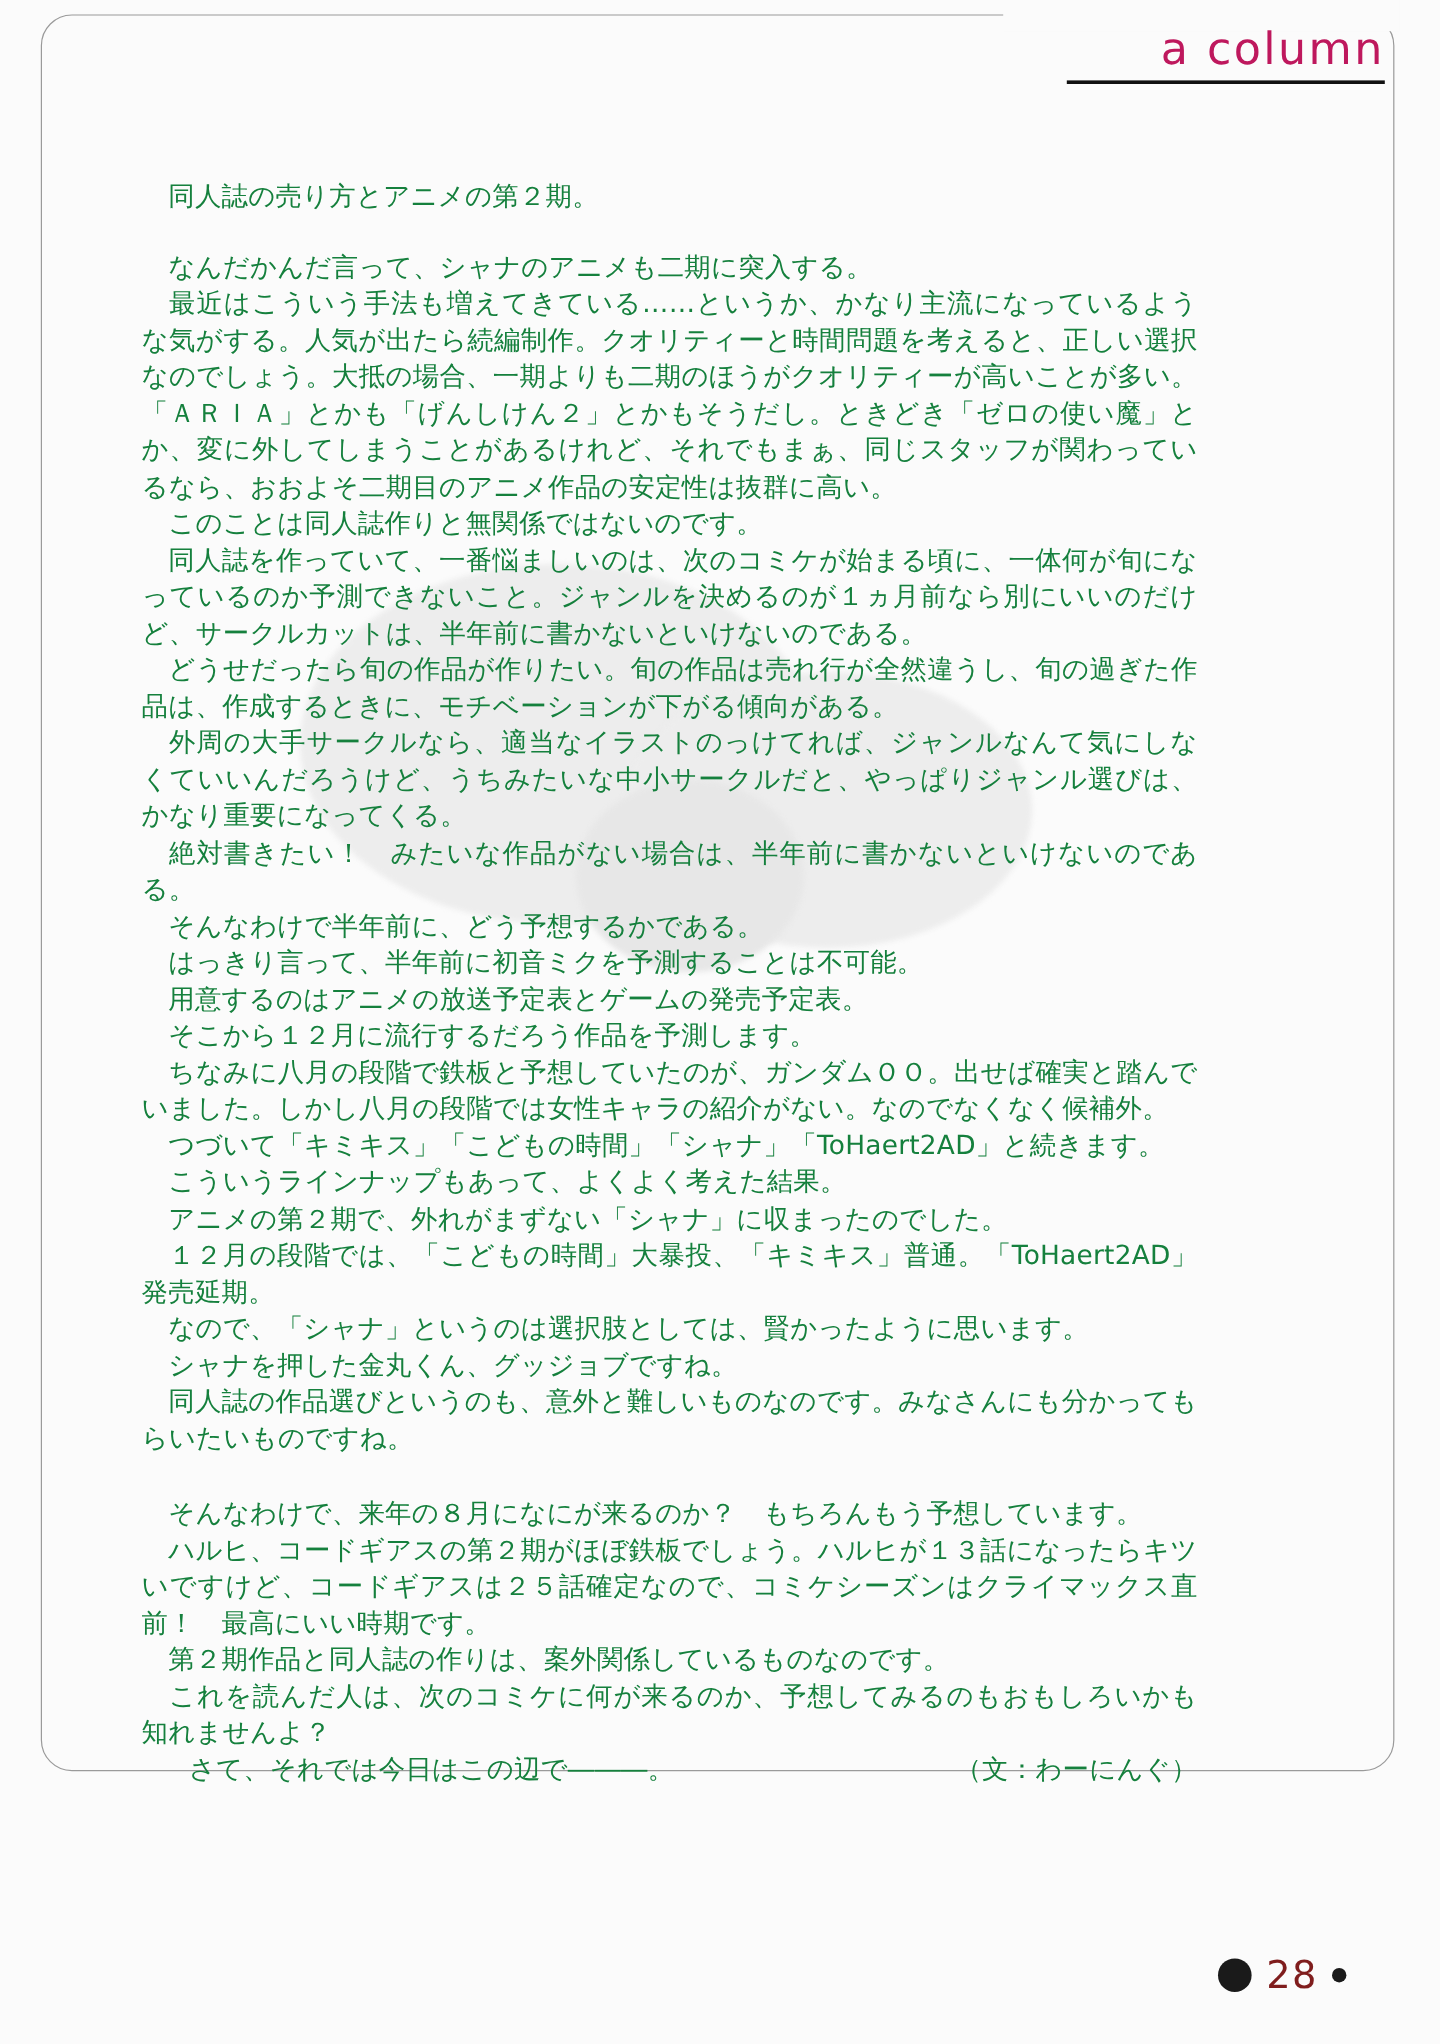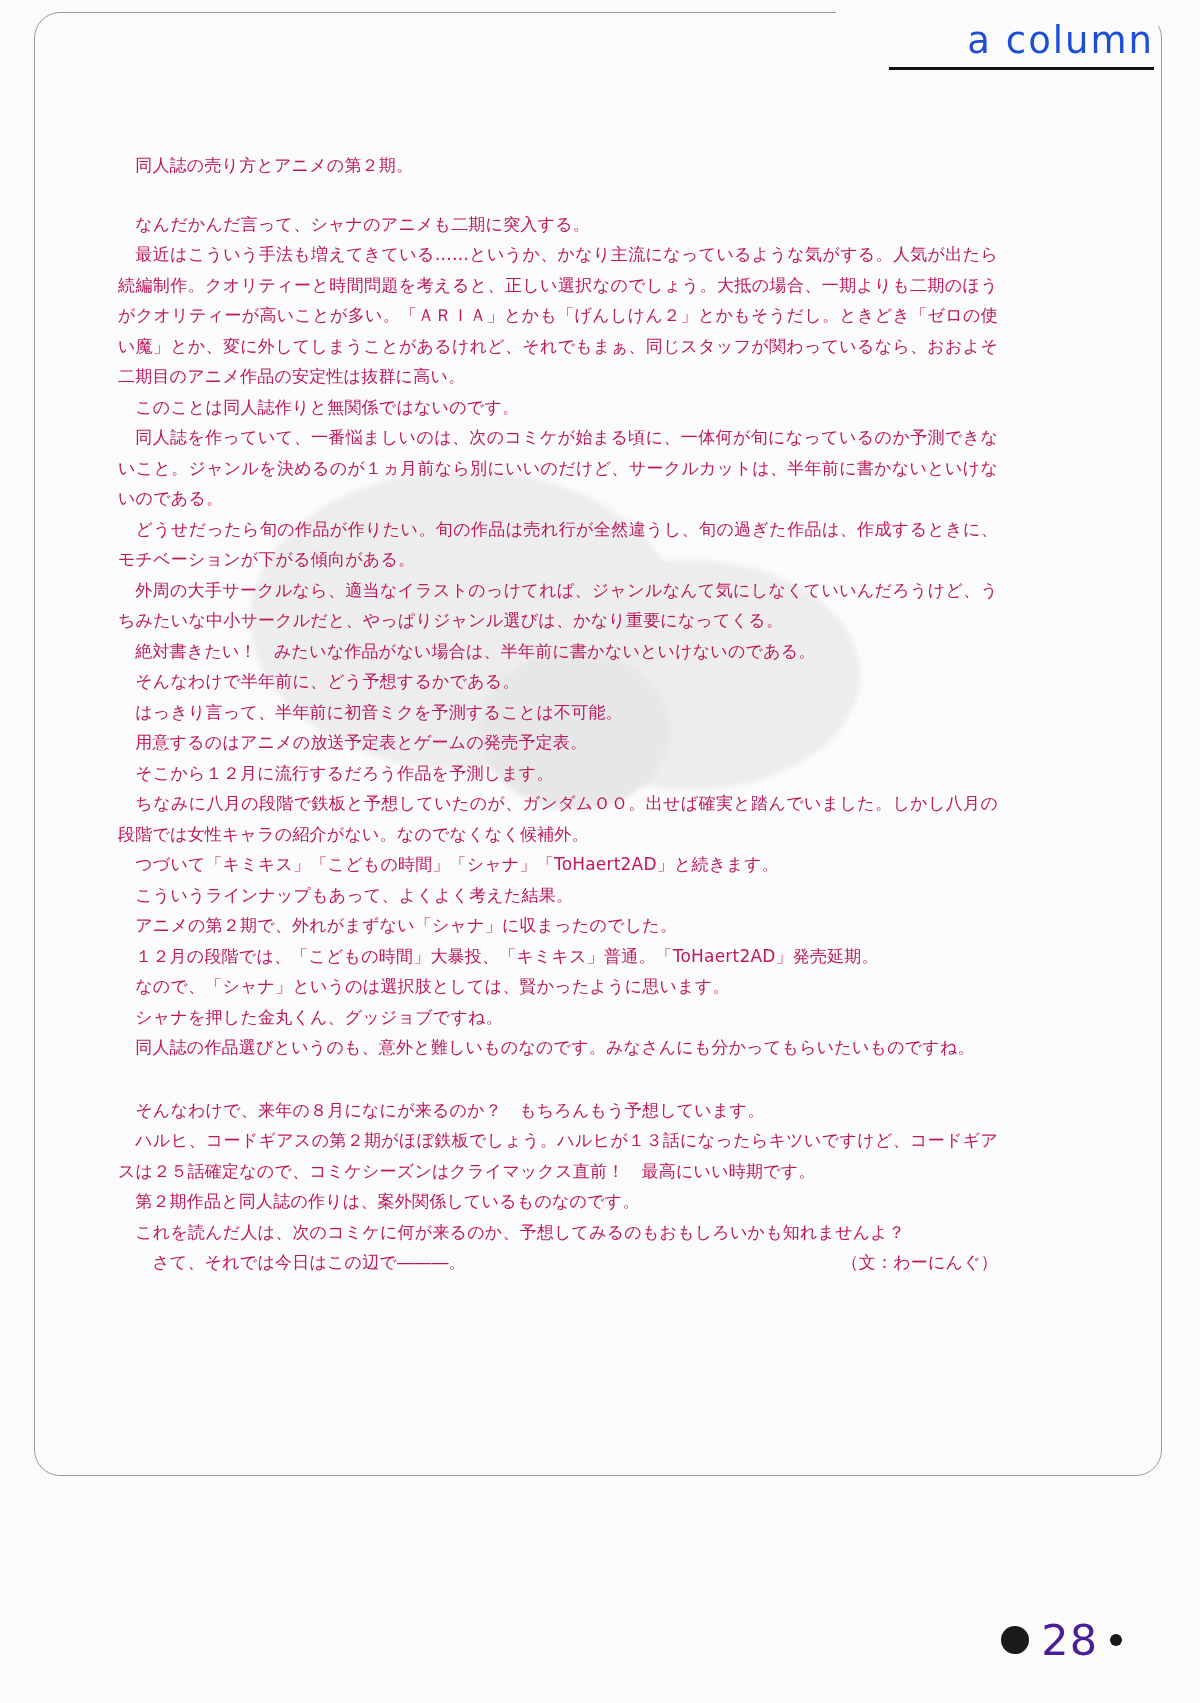--- a/index.html
+++ b/index.html
@@ -62,46 +62,46 @@
     right: 46px;
     top: 22px;
     width: 300px;
     text-align: right;
   }
   .header-title {
     font-family: "DejaVu Sans", "Liberation Sans", sans-serif;
     font-size: 37px;
     font-weight: 400;
     letter-spacing: 2px;
-    color: #1d4ed8;
+    color: #be185d;
     line-height: 1.05;
     padding-bottom: 6px;
   }
   .header-rule {
     height: 3px;
     background: #111;
     width: 265px;
     margin-left: auto;
   }
 
   
   .article {
     position: absolute;
     left: 118px;
     top: 150px;
     width: 880px;
   }
   .para {
-    font-size: 17px;
+    font-size: 22px;
     line-height: 30.5px;
     letter-spacing: 0.2px;
     margin: 0;
     text-align: justify;
     text-justify: inter-character;
-    color: #be185d;
+    color: #15803d;
   }
   .gap-sm { height: 28px; }
   .gap-md { height: 32px; }
   .line-with-sig {
     display: flex;
     justify-content: space-between;
   }
   .line-with-sig .lhs { text-indent: 17px; }
 
   
@@ -122,23 +122,23 @@
   }
   .dot-big {
     width: 28px; height: 28px; border-radius: 50%;
     background: #1a1a1a;
   }
   .dot-small {
     width: 12px; height: 12px; border-radius: 50%;
     background: #1a1a1a;
   }
   .pagenum {
-    font-size: 43px;
+    font-size: 32px;
     letter-spacing: 1px;
-    color: #4c1d95;
+    color: #7f1d1d;
     font-family: "DejaVu Sans", "Liberation Sans", sans-serif;
   }
 </style>
 </head>
 <body>
 
 <div class="page">
 
   <div class="blob blob-1"></div>
   <div class="blob blob-2"></div>

